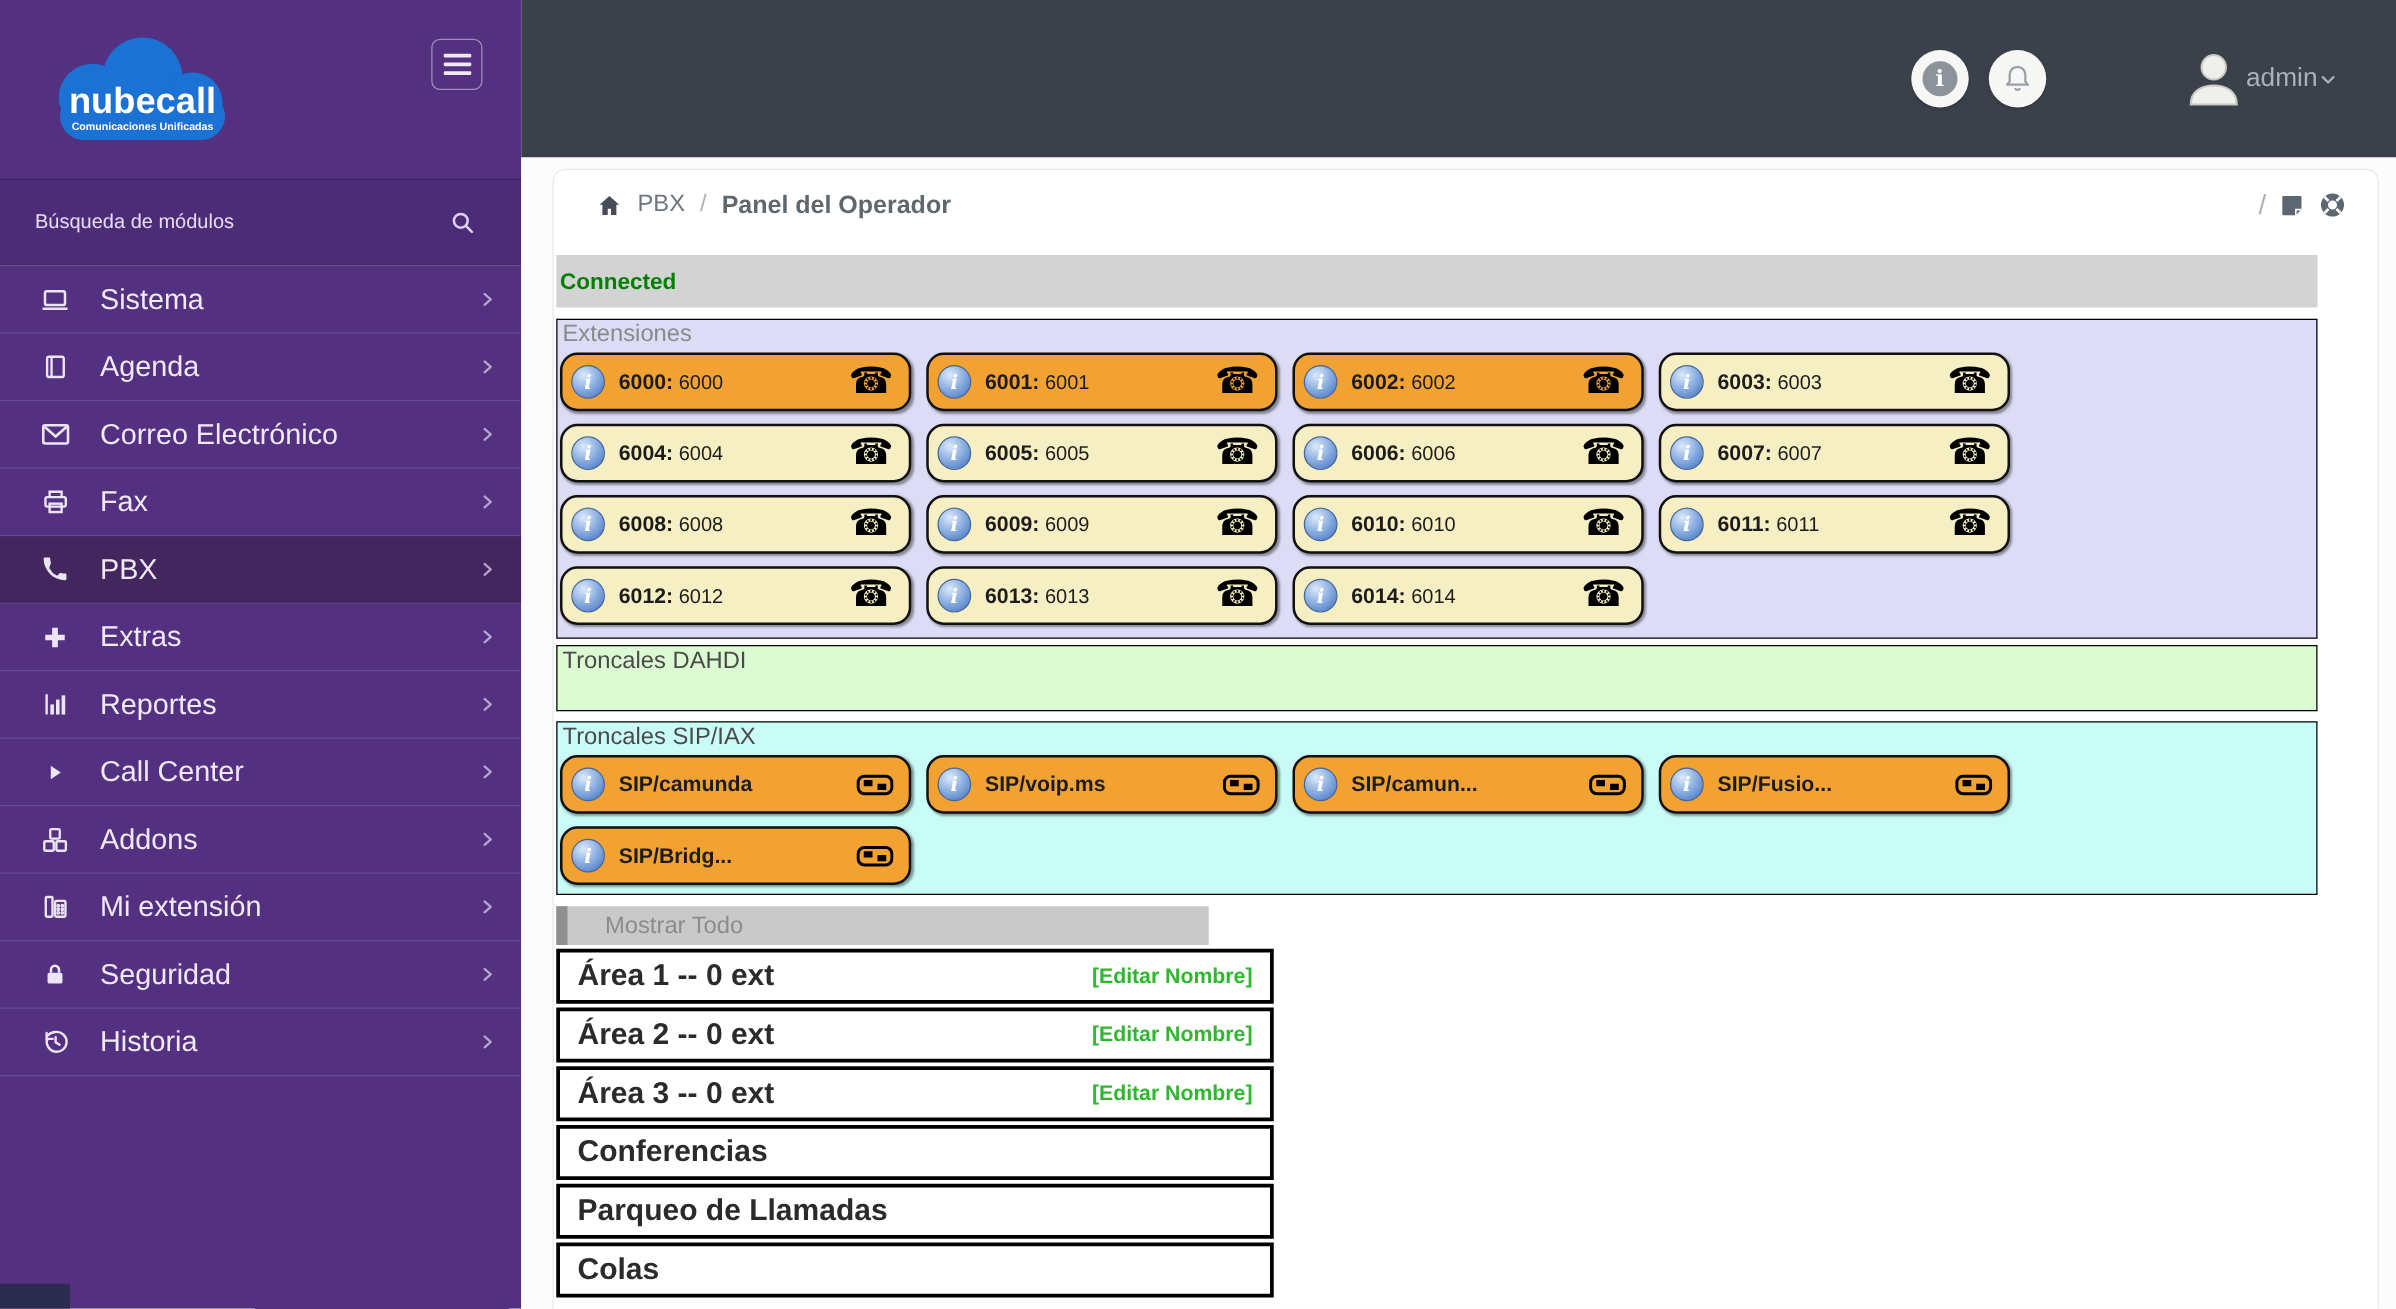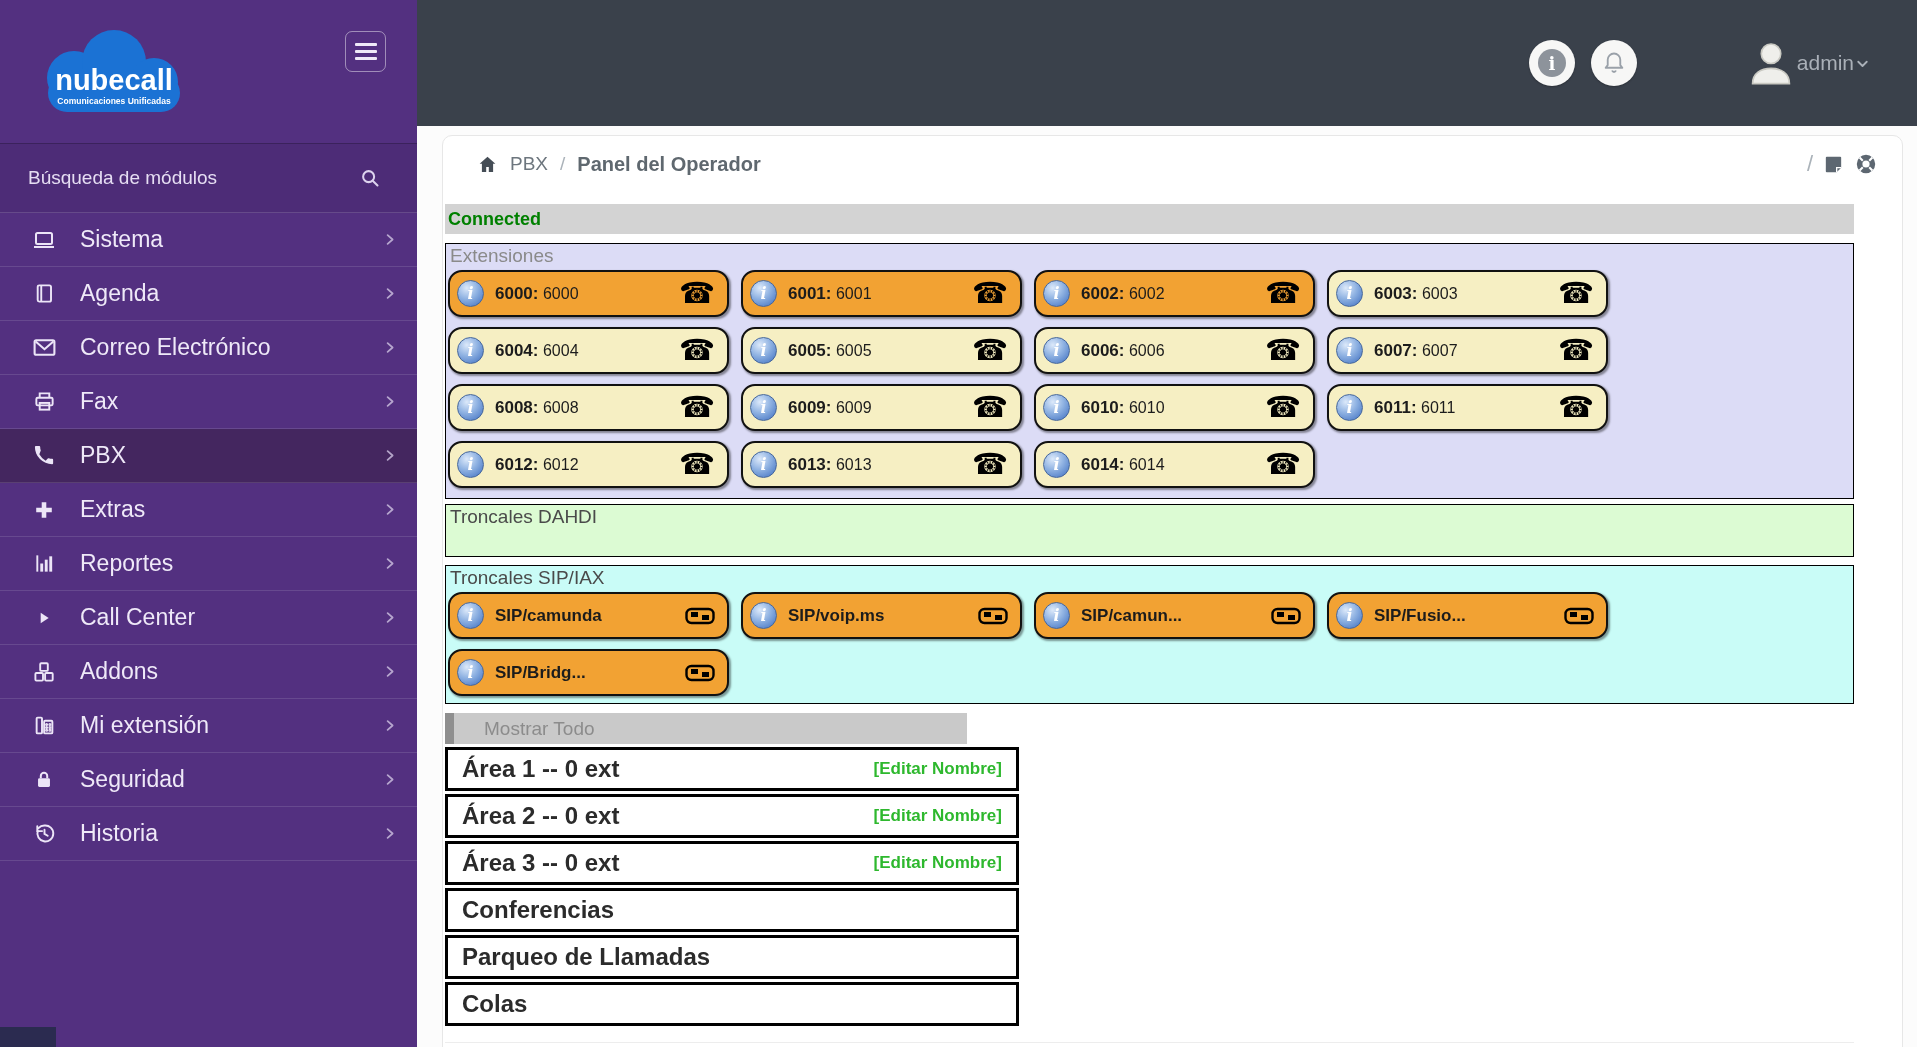--- a/index.html
+++ b/index.html
@@ -25,21 +25,21 @@
     display:flex; flex-direction:column; justify-content:center; align-items:center; gap:4px;
     cursor:pointer; background:transparent;
   }
   .hamburger .bar { width:22px; height:3px; background:#efe9f8; border-radius:1px; }
   .search-row {
     height:70px; display:flex; align-items:center;
     padding:0 36px 0 28px;
     background:rgba(0,0,0,.07);
     border-top:1px solid rgba(0,0,0,.22);
     border-bottom:1px solid rgba(255,255,255,.14);
-    color:#e6def3; font-size:19px; cursor:text;
+    color:#e6def3; font-size:16px; cursor:text;
   }
   .search-row .grow { flex:1; }
   .menu-item {
     height:54px; display:flex; align-items:center;
     padding:0 20px 0 30px;
     border-bottom:1px solid rgba(255,255,255,.12);
     font-size:23px; cursor:pointer; color:#efe9f8;
   }
   .menu-item.active { background:var(--sidebar-active, #44265f); }
   .mi-icon { width:28px; margin-right:22px; display:flex; align-items:center; justify-content:center; }
@@ -72,21 +72,21 @@
   }
   .bc-row { height:56px; display:flex; align-items:center; padding:0 24px 0 34px; color:#6d767e; font-size:19px; gap:12px; }
   .bc-home { display:flex; cursor:pointer; }
   .bc-link { cursor:pointer; }
   .bc-sep { color:#aab2b9; }
   .bc-page { font-weight:bold; font-size:20px; color:#5f686f; cursor:pointer; }
   .bc-right { margin-left:auto; display:flex; align-items:center; gap:9px; color:#99a2aa; }
   .bc-right .icon { display:flex; cursor:pointer; }
 
   .panel-wrap { padding:12px 48px 0 2px; }
-  .connected-bar { background:#d3d3d3; height:30px; display:flex; align-items:center; padding-left:3px; margin-bottom:9px; }
+  .connected-bar { background:#d3d3d3; height:42px; display:flex; align-items:center; padding-left:3px; margin-bottom:9px; }
   .connected-text { color:var(--connected-green, #008000); font-weight:bold; font-size:18px; }
 
   .panel { border:1px solid #000; }
   .panel.ext   { background:var(--panel-extensions, #dcdcf6); padding:1px 5px 10px 2px; }
   .panel.dahdi { background:var(--panel-dahdi, #dcfbd3); padding:1px 5px 25px 2px; margin-top:5px; }
   .panel.sip   { background:var(--panel-sip, #c9fcf7); padding:1px 6px 7px 2px; margin-top:8px; }
   .panel-title { font-size:19px; padding:0 0 3px 2px; }
   .panel.ext .panel-title { color:#8a8a8a; }
   .panel.dahdi .panel-title, .panel.sip .panel-title { color:#4a4a4a; }
 

